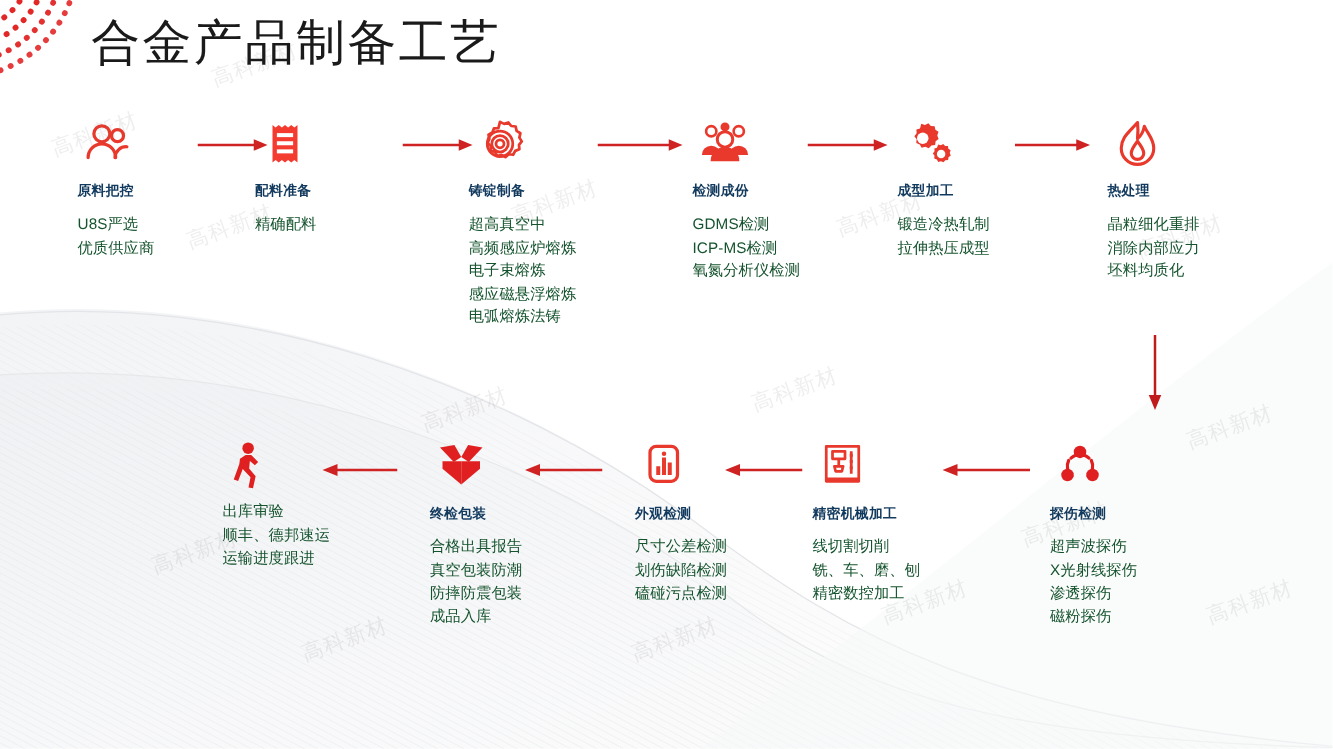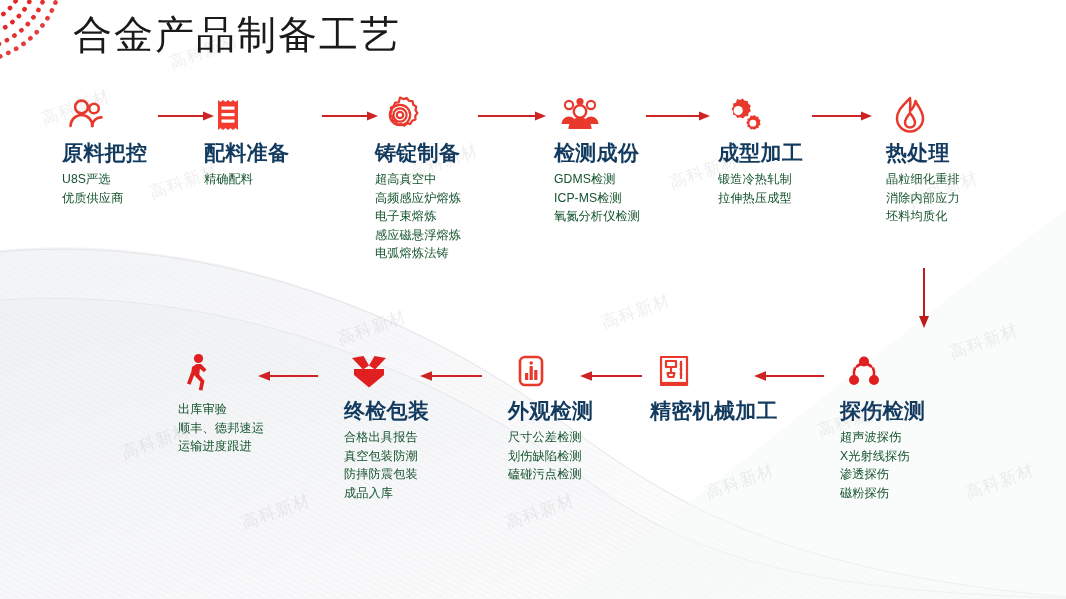--- a/index.html
+++ b/index.html
@@ -58,21 +58,21 @@
   .step-icon {
     height: 42px;
     display: flex;
     align-items: center;
     justify-content: flex-start;
     margin-bottom: 6px;
     padding-left: 4px;
   }
 
   .step-title {
-    font-size: 21px;
+    font-size: 11px;
     font-weight: bold;
     color: #123a5e;
     line-height: 22px;
     white-space: nowrap;
     letter-spacing: 0.3px;
   }
 
   .step-lines {
     margin-top: 6px;
   }
@@ -382,20 +382,25 @@
         <path d="M7 30 h26"></path>
       </g>
       <g fill="#e8392c">
         <rect x="25.8" y="10" width="2.4" height="2.4"></rect>
         <rect x="25.8" y="15" width="2.4" height="2.4"></rect>
         <rect x="25.8" y="20" width="2.4" height="2.4"></rect>
       </g>
     </svg>
   </div>
   <div class="step-title">精密机械加工</div>
+  <div class="step-lines">
+    <div class="step-line">线切割切削</div>
+    <div class="step-line">铣、车、磨、刨</div>
+    <div class="step-line">精密数控加工</div>
+  </div>
 </div>
 
 <div class="step" style="left:840px; top:352px;">
   <div class="step-icon">
     <svg width="40" height="40" viewBox="0 0 40 40">
       <g fill="none" stroke="#e02020" stroke-width="2.6" stroke-linecap="round">
         <path d="M12.8 13.5 a 10.5 10.5 0 0 1 14.4 0"></path>
         <path d="M26.5 28 a 10.5 10.5 0 0 0 2.6 -12.6"></path>
         <path d="M13.5 28 a 10.5 10.5 0 0 1 -2.6 -12.6"></path>
       </g>

